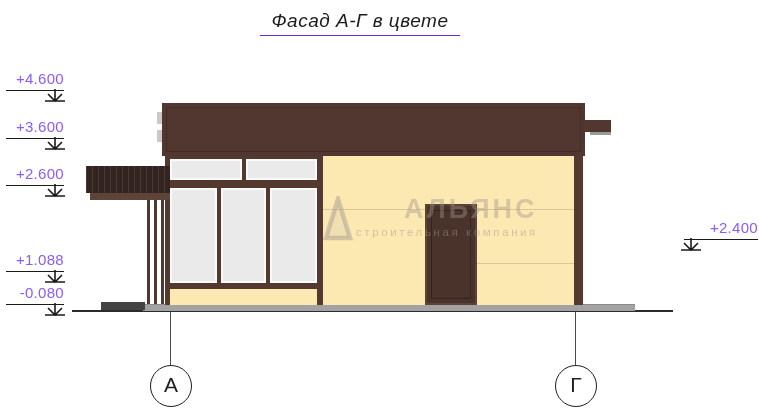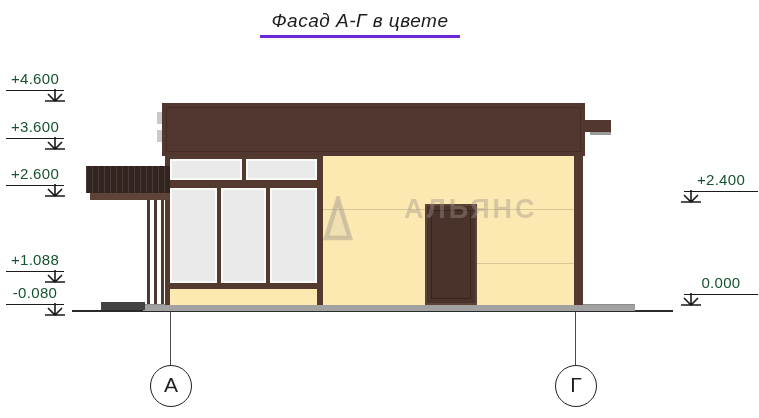--- a/index.html
+++ b/index.html
@@ -5,29 +5,29 @@
   html,body{margin:0;padding:0;background:#ffffff;}
   #canvas{
     position:relative; width:759px; height:418px; background:#ffffff;
     font-family:"Liberation Sans", sans-serif; overflow:hidden;
   }
   .abs{position:absolute;}
   
   .title-wrap{left:230px; top:10px; width:260px; text-align:center;}
   .title-wrap span{
     display:inline-block; font-style:italic; font-size:19px; color:#1c1c1c;
-    padding:0 12px 3px 12px; border-bottom:3px solid #6d28d9; letter-spacing:.5px;
+    padding:0 12px 3px 12px; border-bottom:1px solid #6d28d9; letter-spacing:.5px;
   }
   
   .elev{width:58px;}
-  .elev .val{display:block; text-align:center; font-size:15px; color:#14532d; letter-spacing:.3px;}
+  .elev .val{display:block; text-align:right; font-size:15px; color:#8b5cf6; letter-spacing:.3px;}
   .elev .line{border-top:1.4px solid #1a1a1a; margin-top:3px;}
   .elev svg{position:absolute;}
   .elev-left svg{right:-2px; top:19px;}
-  .elev-right{width:74px;}
+  .elev-right{width:74px;margin-top:48px;}
   .elev-right svg{left:-4px; top:19px;}
   
   .pane{position:absolute; background:#eaeaea; border:2px solid #fafafa; box-sizing:border-box;}
   
   .roof::after{
     content:""; position:absolute; left:4px; top:4px; right:4px; bottom:4px;
     border:1.5px solid rgba(0,0,0,.18);
   }
   
   .door::after{
@@ -88,20 +88,21 @@
               background-image:repeating-linear-gradient(90deg, rgba(255,255,255,.10) 0 1px, rgba(0,0,0,0) 1px 6px);"></div>
   <div class="abs" style="left:90px; top:193px; width:80px; height:7px; background:#5d4338;"></div>
   <div class="abs" style="left:147px; top:200px; width:3px; height:104px; background:#4f382e;"></div>
   <div class="abs" style="left:154px; top:200px; width:3px; height:104px; background:#4f382e;"></div>
   <div class="abs" style="left:161px; top:200px; width:3px; height:104px; background:#4f382e;"></div>
 
   <svg class="abs wm" style="left:323px; top:196px;" width="30" height="45" viewBox="0 0 30 45">
     <polygon points="15,3 27,42 3,42" fill="rgba(190,182,170,.18)" stroke="rgba(160,150,138,.45)" stroke-width="4.5"></polygon>
   </svg>
   <div class="abs wm wm-name" style="left:356px; top:194px;">АЛЬЯНС</div>
+  <div class="abs wm wm-tag" style="left:356px; top:226px;">строительная компания</div>
 
   <div class="abs elev elev-left" style="left:6px; top:70px;">
     <span class="val">+4.600</span>
     <div class="line"></div>
     <svg width="22" height="14" viewBox="0 0 22 14">
       <path d="M11,0 L11,12 M4,5 L11,12 L18,5 M1,12 L21,12" fill="none" stroke="#1a1a1a" stroke-width="1.6"></path>
     </svg>
   </div>
   <div class="abs elev elev-left" style="left:6px; top:118px;">
     <span class="val">+3.600</span>
@@ -132,27 +133,20 @@
     </svg>
   </div>
 
   <div class="abs elev elev-right" style="left:684px; top:171px;">
     <span class="val">+2.400</span>
     <div class="line"></div>
     <svg width="22" height="14" viewBox="0 0 22 14">
       <path d="M11,0 L11,12 M4,5 L11,12 L18,5 M1,12 L21,12" fill="none" stroke="#1a1a1a" stroke-width="1.6"></path>
     </svg>
   </div>
-  <div class="abs elev elev-right" style="left:684px; top:274px;">
-    <span class="val">0.000</span>
-    <div class="line"></div>
-    <svg width="22" height="14" viewBox="0 0 22 14">
-      <path d="M11,0 L11,12 M4,5 L11,12 L18,5 M1,12 L21,12" fill="none" stroke="#1a1a1a" stroke-width="1.6"></path>
-    </svg>
-  </div>
 
   <div class="abs" style="left:170px; top:312px; width:1px; height:53px; background:#4a4a4a;"></div>
   <div class="abs" style="left:575px; top:312px; width:1px; height:53px; background:#4a4a4a;"></div>
   <div class="abs bubble" style="left:150px; top:365px;">
     <span>А</span>
   </div>
   <div class="abs bubble" style="left:555px; top:365px;">
     <span>Г</span>
   </div>
 

